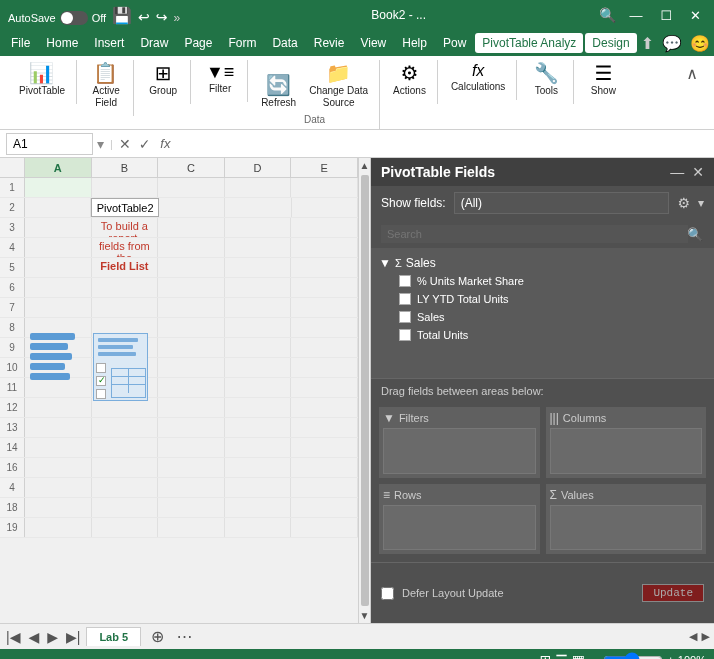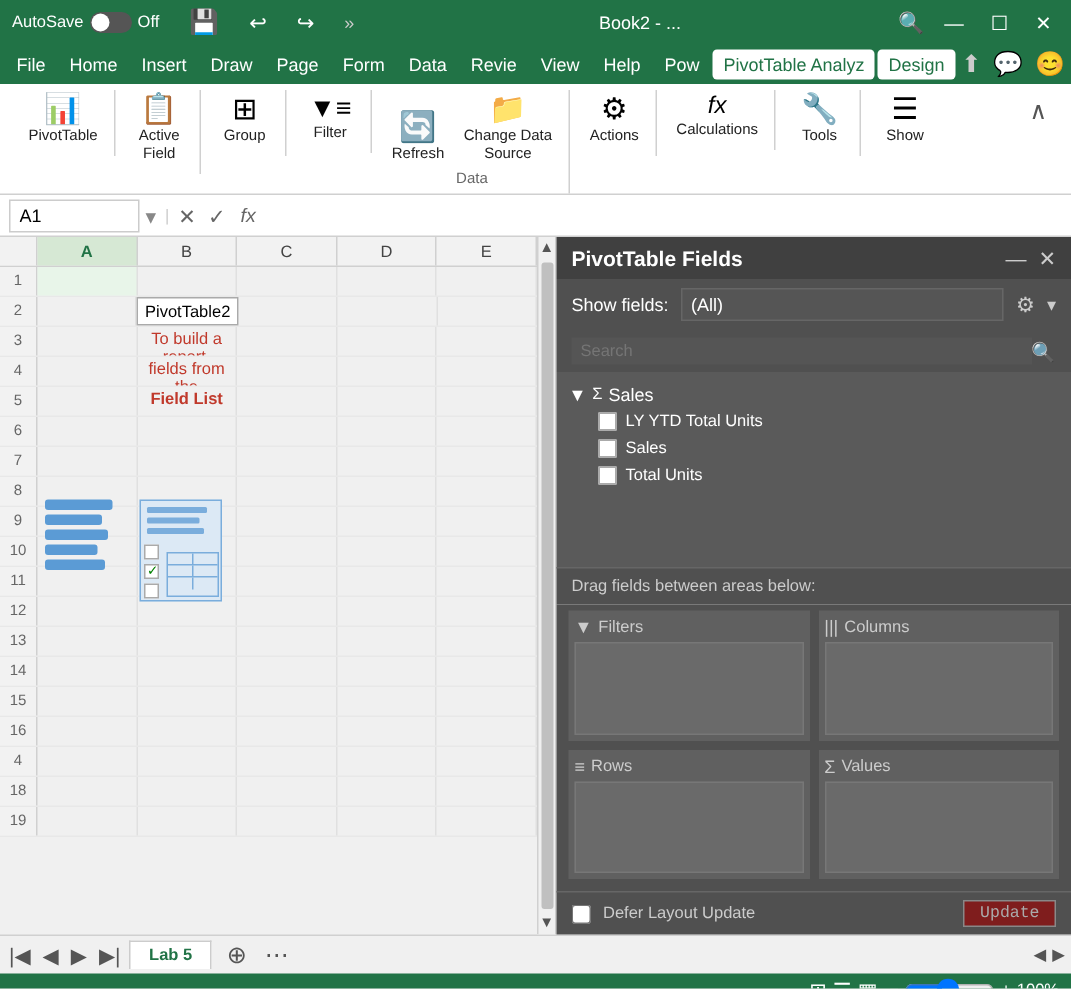--- a/index.html
+++ b/index.html
@@ -8,21 +8,21 @@
     
     .title-bar {
       height: 30px;
       background: #217346;
       display: flex;
       align-items: center;
       justify-content: space-between;
       padding: 0 8px;
       color: white;
     }
-    .title-bar-left { display: flex; align-items: center; gap: 20px; }
+    .title-bar-left { display: flex; align-items: flex-end; gap: 6px; }
     .title-bar-center { flex: 1; text-align: center; font-size: 12px; }
     .title-bar-right { display: flex; align-items: center; gap: 8px; }
     .title-btn { color: white; font-size: 13px; cursor: pointer; padding: 2px 5px; }
     .autosave-area { display: flex; align-items: center; gap: 4px; font-size: 11px; }
     .toggle-off {
       background: #555;
       border-radius: 8px;
       width: 28px;
       height: 14px;
       display: inline-flex;
@@ -695,28 +695,20 @@
             </div>
           <div class="grid-row">
               <div class="row-num">14</div>
               <div class="cell"></div>
               <div class="cell"></div>
               <div class="cell"></div>
               <div class="cell"></div>
               <div class="cell"></div>
             </div>
           <div class="grid-row">
-              <div class="row-num">15</div>
-              <div class="cell"></div>
-              <div class="cell"></div>
-              <div class="cell"></div>
-              <div class="cell"></div>
-              <div class="cell"></div>
-            </div>
-          <div class="grid-row">
               <div class="row-num">16</div>
               <div class="cell"></div>
               <div class="cell"></div>
               <div class="cell"></div>
               <div class="cell"></div>
               <div class="cell"></div>
             </div>
           <div class="grid-row">
               <div class="row-num">4</div>
               <div class="cell"></div>
@@ -822,20 +814,24 @@
     <div class="fields-list">
       <div class="field-group">
         <div class="field-group-header">
           <span style="cursor:pointer;">▼</span>
           <span style="font-size:11px;">Σ</span>
           <span>Sales</span>
         </div>
 
         <div class="field-item">
           <div class="field-checkbox"></div>
+          <span>% Units Market Share</span>
+        </div>
+        <div class="field-item">
+          <div class="field-checkbox"></div>
           <span>LY YTD Total Units</span>
         </div>
         <div class="field-item">
           <div class="field-checkbox"></div>
           <span>Sales</span>
         </div>
         <div class="field-item">
           <div class="field-checkbox"></div>
           <span>Total Units</span>
         </div>
@@ -875,21 +871,21 @@
       <div class="drop-zone">
         <div class="drop-zone-header">
           <span class="drop-zone-icon">Σ</span>
           <span>Values</span>
         </div>
         <div class="drop-zone-area"></div>
       </div>
 
     </div>
 
-    <div style="background:#505050; padding:5px 10px; display:flex; align-items:center; gap:8px; border-top:1px solid #666;">
+    <div style="background:#505050; padding:21px 10px; display:flex; align-items:center; gap:8px; border-top:1px solid #666;">
       <input type="checkbox" style="">
       <span style="color:#ccc; font-size:11px;">Defer Layout Update</span>
       <button style="margin-left:auto; background:#7f1d1d; color:#aaa; border:1px solid #888; padding:2px 10px; font-size:11px; cursor:not-allowed;font-family:Liberation Mono, monospace;">Update</button>
     </div>
 
   </div>
 </div>
 
 <div class="sheet-tabs">
   <span class="nav-arrow">|◀</span>

